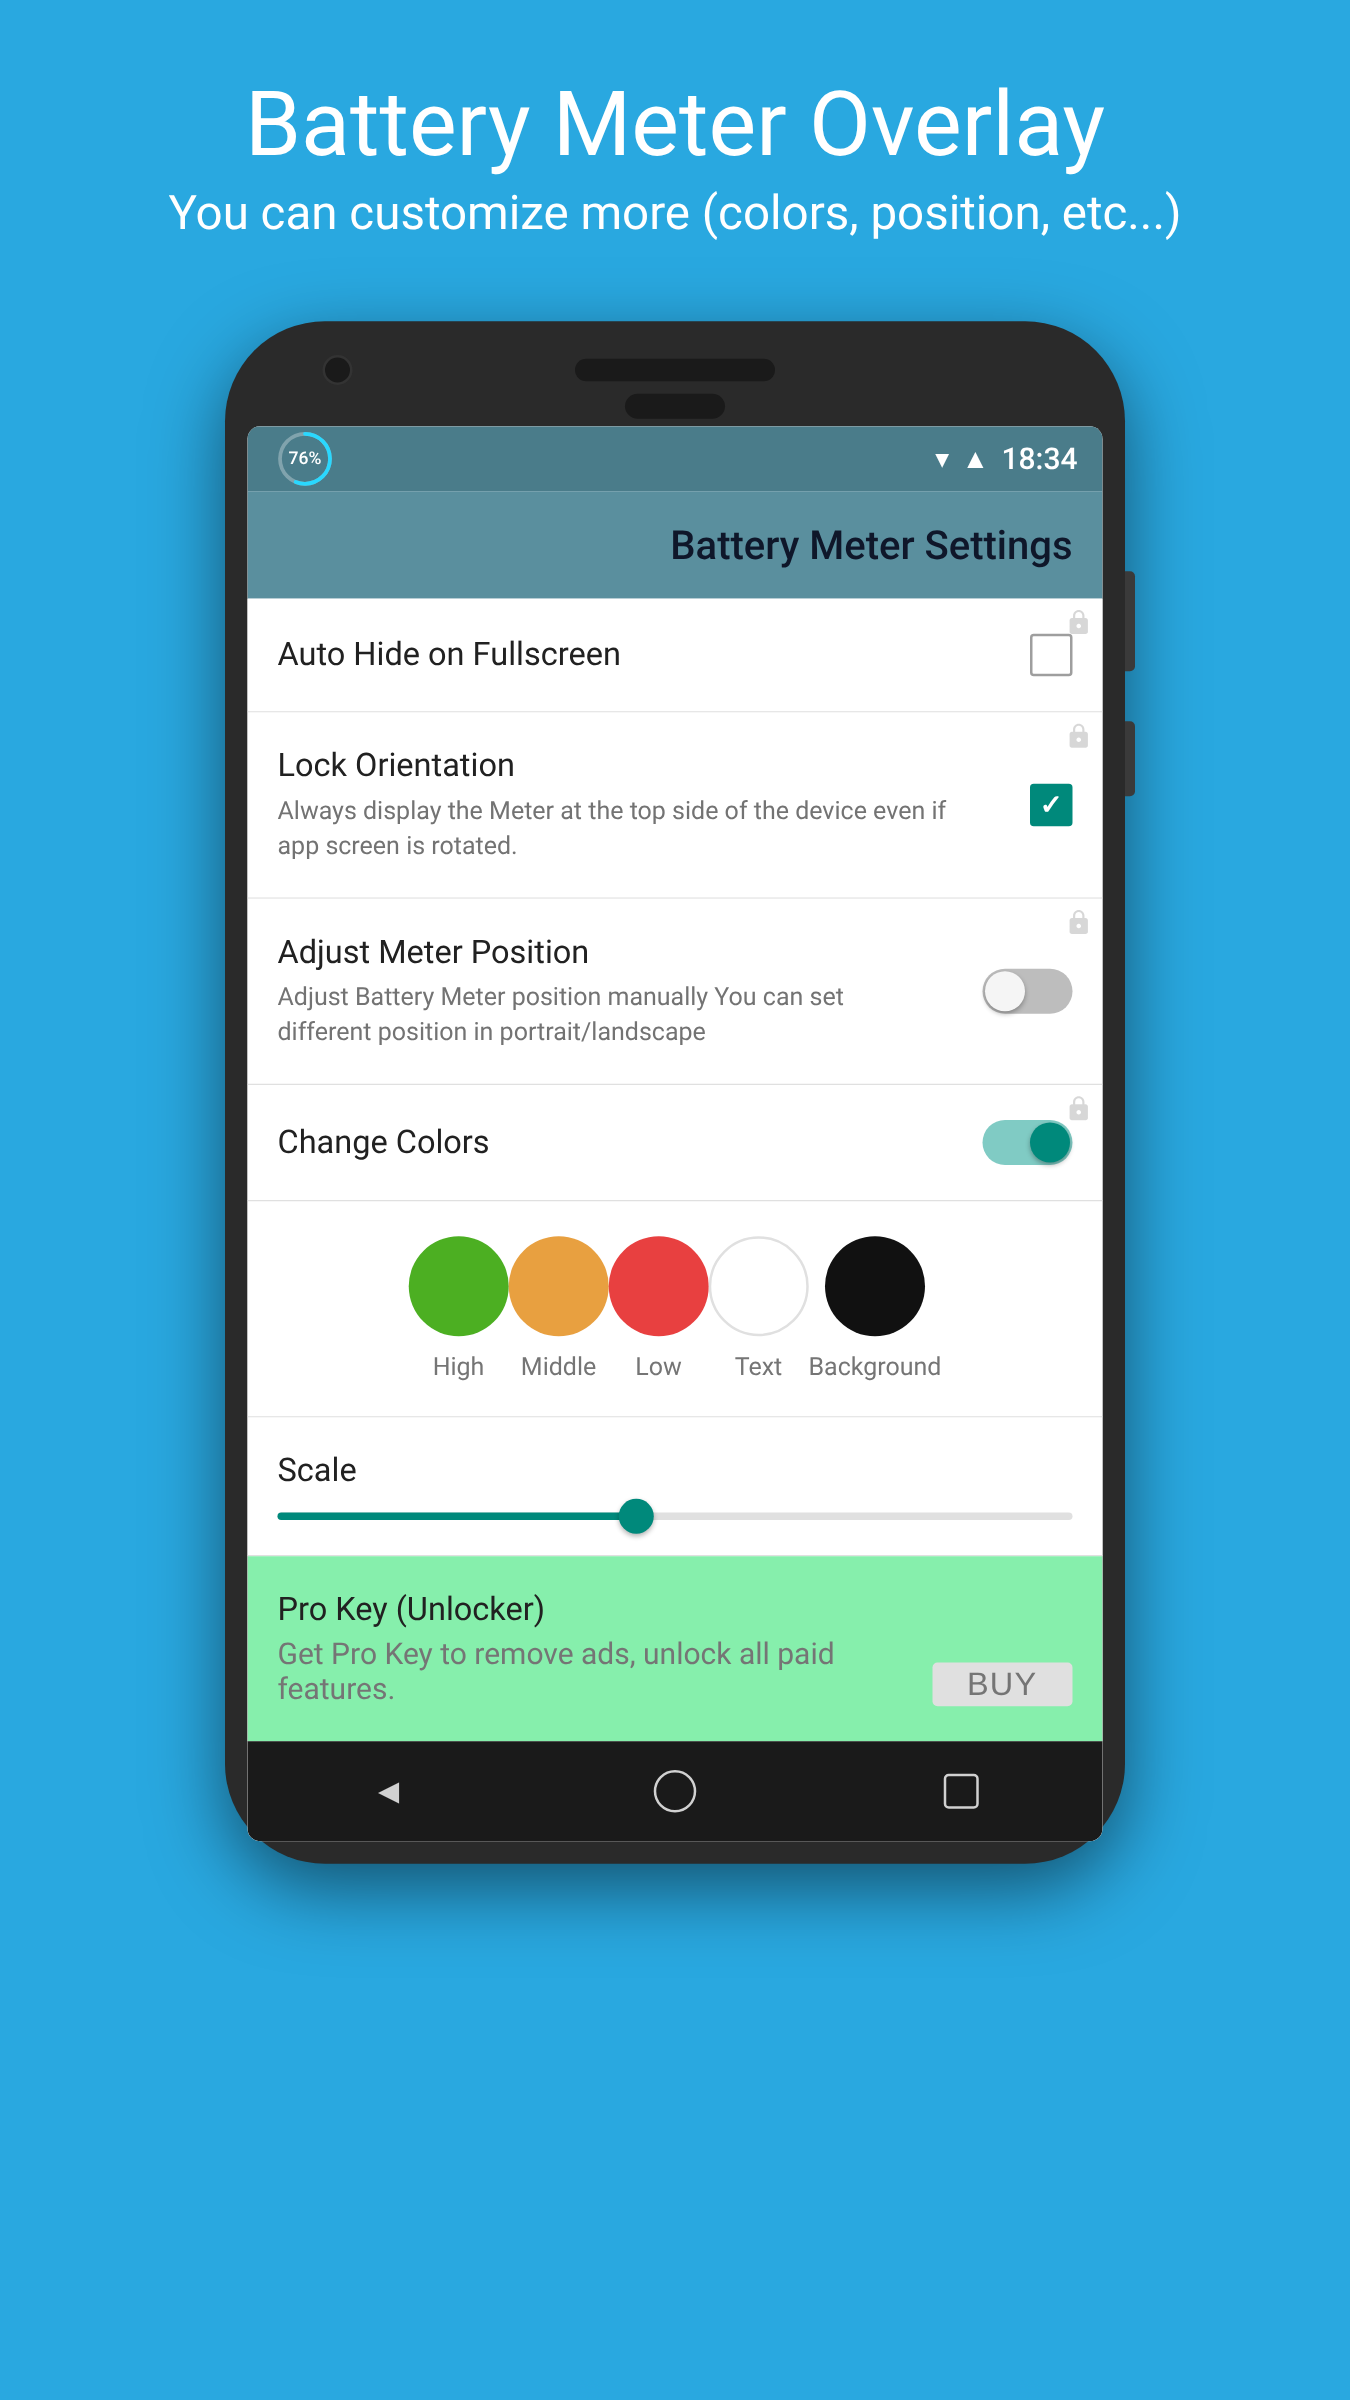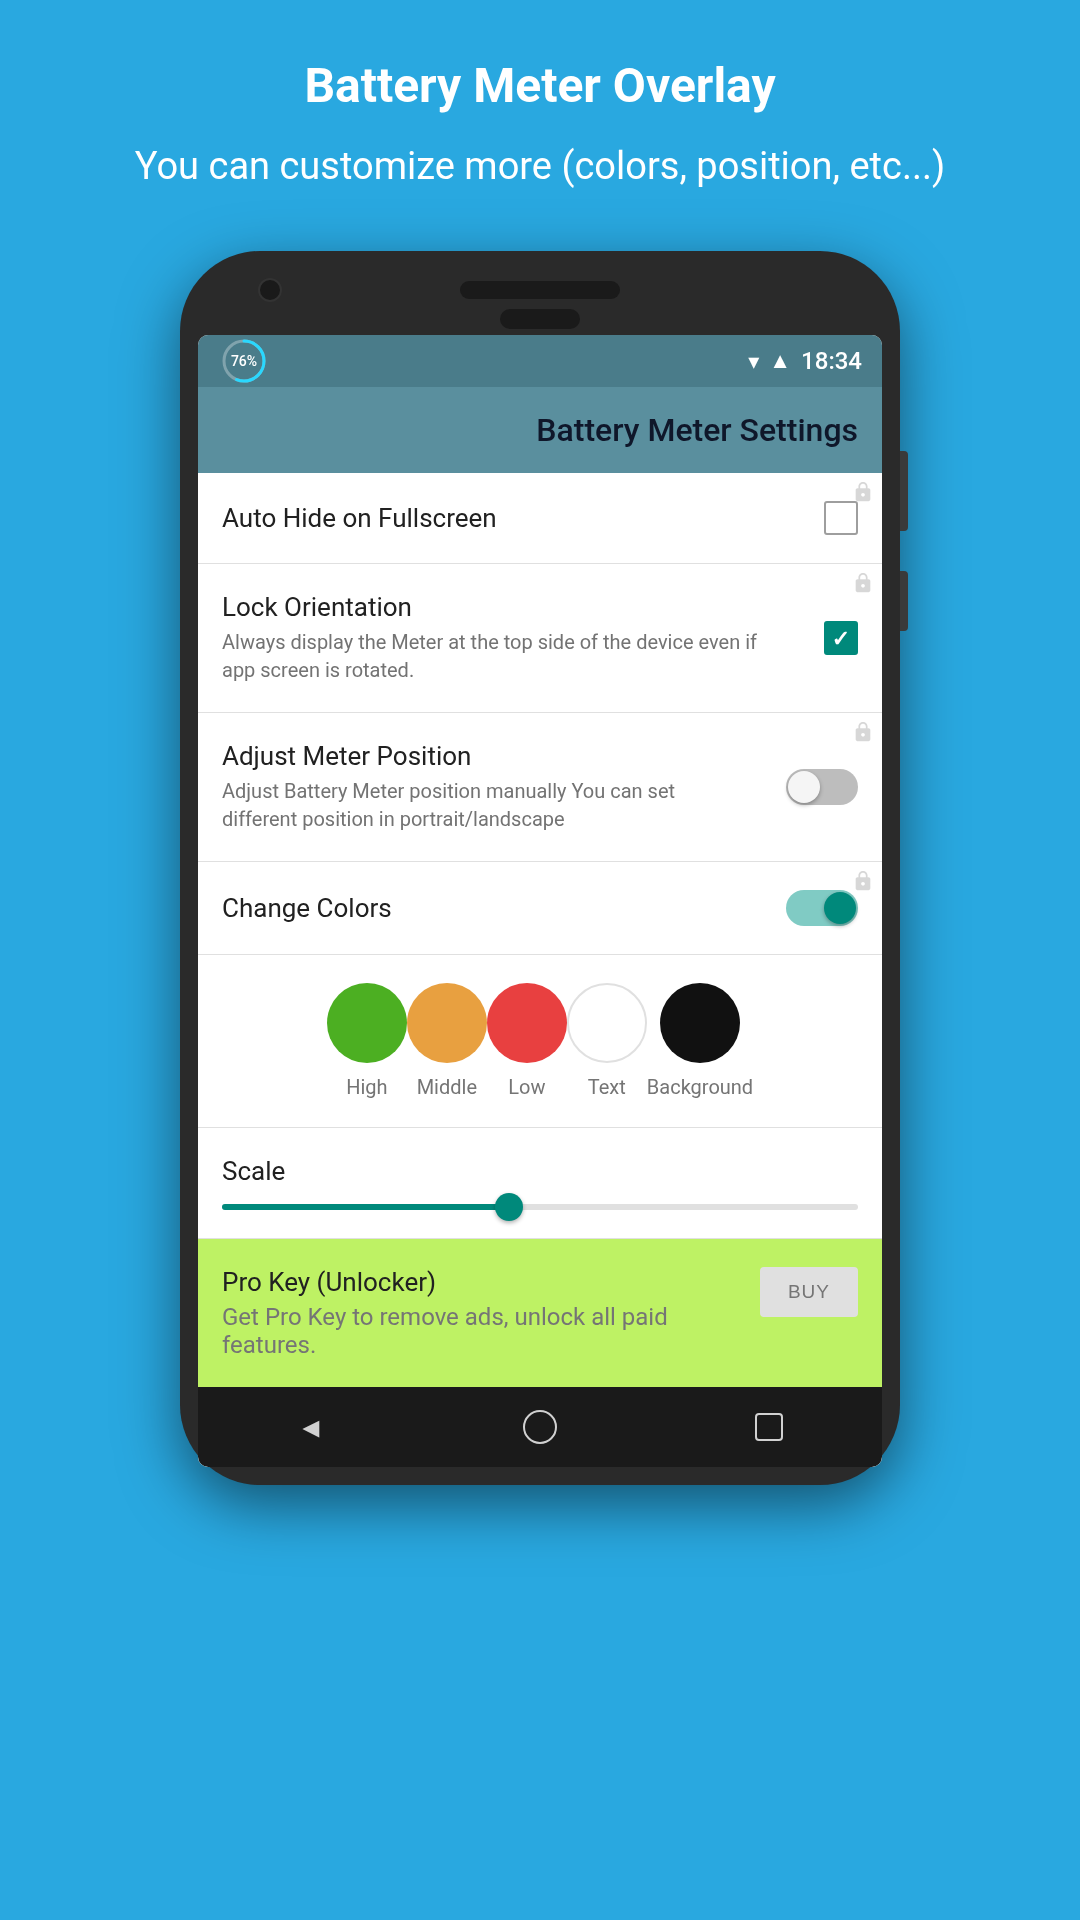--- a/index.html
+++ b/index.html
@@ -15,24 +15,24 @@
     }
 
     .header-area {
       width: 100%;
       padding: 60px 40px 40px 40px;
       text-align: center;
       color: white;
     }
 
     .header-title {
-      font-size: 48px;
-      font-weight: 700;
+      font-size: 72px;
+      font-weight: 400;
       line-height: 1.1;
-      margin-bottom: 29px;
+      margin-bottom: 8px;
     }
 
     .header-subtitle {
       font-size: 38px;
       font-weight: 400;
       line-height: 1.3;
     }
 
     .phone-wrapper {
       position: relative;
@@ -326,24 +326,24 @@
       border-radius: 50%;
       position: absolute;
       top: -11px;
       left: 43%;
       box-shadow: 0 2px 4px rgba(0,0,0,0.3);
     }
 
     
     .pro-row {
       display: flex;
-      align-items: flex-start;
+      align-items: flex-end;
       justify-content: space-between;
       padding: 28px 24px;
-      background: #bef264;
+      background: #86efac;
     }
 
     .pro-content {
       flex: 1;
     }
 
     .pro-title {
       font-size: 26px;
       color: #212121;
     }
@@ -351,22 +351,22 @@
     .pro-desc {
       font-size: 24px;
       color: #757575;
       margin-top: 6px;
     }
 
     .buy-button {
       background: #e0e0e0;
       border: none;
       border-radius: 4px;
-      padding: 14px 28px;
-      font-size: 19px;
+      padding: 2px 28px;
+      font-size: 26px;
       color: #757575;
       font-weight: 500;
       cursor: pointer;
       text-transform: uppercase;
       letter-spacing: 1px;
     }
 
     
     .nav-bar {
       background: #1a1a1a;

